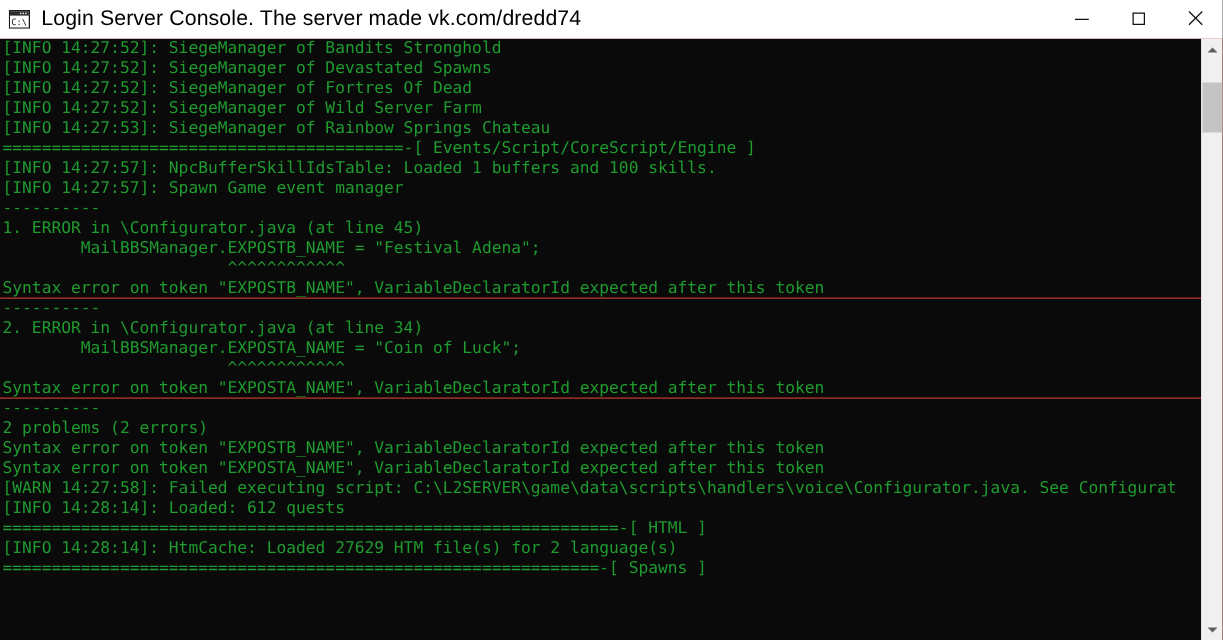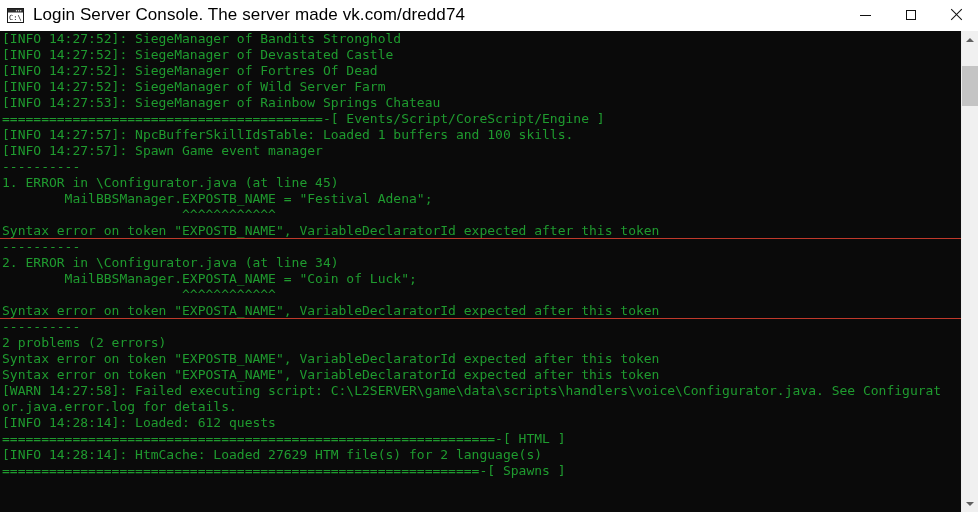--- a/index.html
+++ b/index.html
@@ -203,21 +203,21 @@
       </div>
       <div class="winbtn">
         <span class="gl close-gl"></span>
       </div>
     </div>
   </div>
 
   <div class="console-area">
     <div class="console" id="console-output">
         <div class="line">[INFO 14:27:52]: SiegeManager of Bandits Stronghold</div>
-        <div class="line">[INFO 14:27:52]: SiegeManager of Devastated Castle</div>
+        <div class="line">[INFO 14:27:52]: SiegeManager of Devastated Spawns</div>
         <div class="line">[INFO 14:27:52]: SiegeManager of Fortres Of Dead</div>
         <div class="line">[INFO 14:27:52]: SiegeManager of Wild Server Farm</div>
         <div class="line">[INFO 14:27:53]: SiegeManager of Rainbow Springs Chateau</div>
         <div class="line">=========================================-[ Events/Script/CoreScript/Engine ]</div>
         <div class="line">[INFO 14:27:57]: NpcBufferSkillIdsTable: Loaded 1 buffers and 100 skills.</div>
         <div class="line">[INFO 14:27:57]: Spawn Game event manager</div>
         <div class="line">----------</div>
         <div class="line">1. ERROR in \Configurator.java (at line 45)</div>
         <div class="line">        MailBBSManager.EXPOSTB_NAME = "Festival Adena";</div>
         <div class="line">                       ^^^^^^^^^^^^</div>
@@ -225,21 +225,20 @@
         <div class="line">----------</div>
         <div class="line">2. ERROR in \Configurator.java (at line 34)</div>
         <div class="line">        MailBBSManager.EXPOSTA_NAME = "Coin of Luck";</div>
         <div class="line">                       ^^^^^^^^^^^^</div>
         <div class="line underlined">Syntax error on token "EXPOSTA_NAME", VariableDeclaratorId expected after this token</div>
         <div class="line">----------</div>
         <div class="line">2 problems (2 errors)</div>
         <div class="line">Syntax error on token "EXPOSTB_NAME", VariableDeclaratorId expected after this token</div>
         <div class="line">Syntax error on token "EXPOSTA_NAME", VariableDeclaratorId expected after this token</div>
         <div class="line">[WARN 14:27:58]: Failed executing script: C:\L2SERVER\game\data\scripts\handlers\voice\Configurator.java. See Configurat</div>
-        <div class="line">or.java.error.log for details.</div>
         <div class="line">[INFO 14:28:14]: Loaded: 612 quests</div>
         <div class="line">===============================================================-[ HTML ]</div>
         <div class="line">[INFO 14:28:14]: HtmCache: Loaded 27629 HTM file(s) for 2 language(s)</div>
         <div class="line">=============================================================-[ Spawns ]</div>
       </div>
 
     <div class="scrollbar">
       <div class="sb-btn">
         <span class="sb-arrow sb-up"></span>
       </div>

